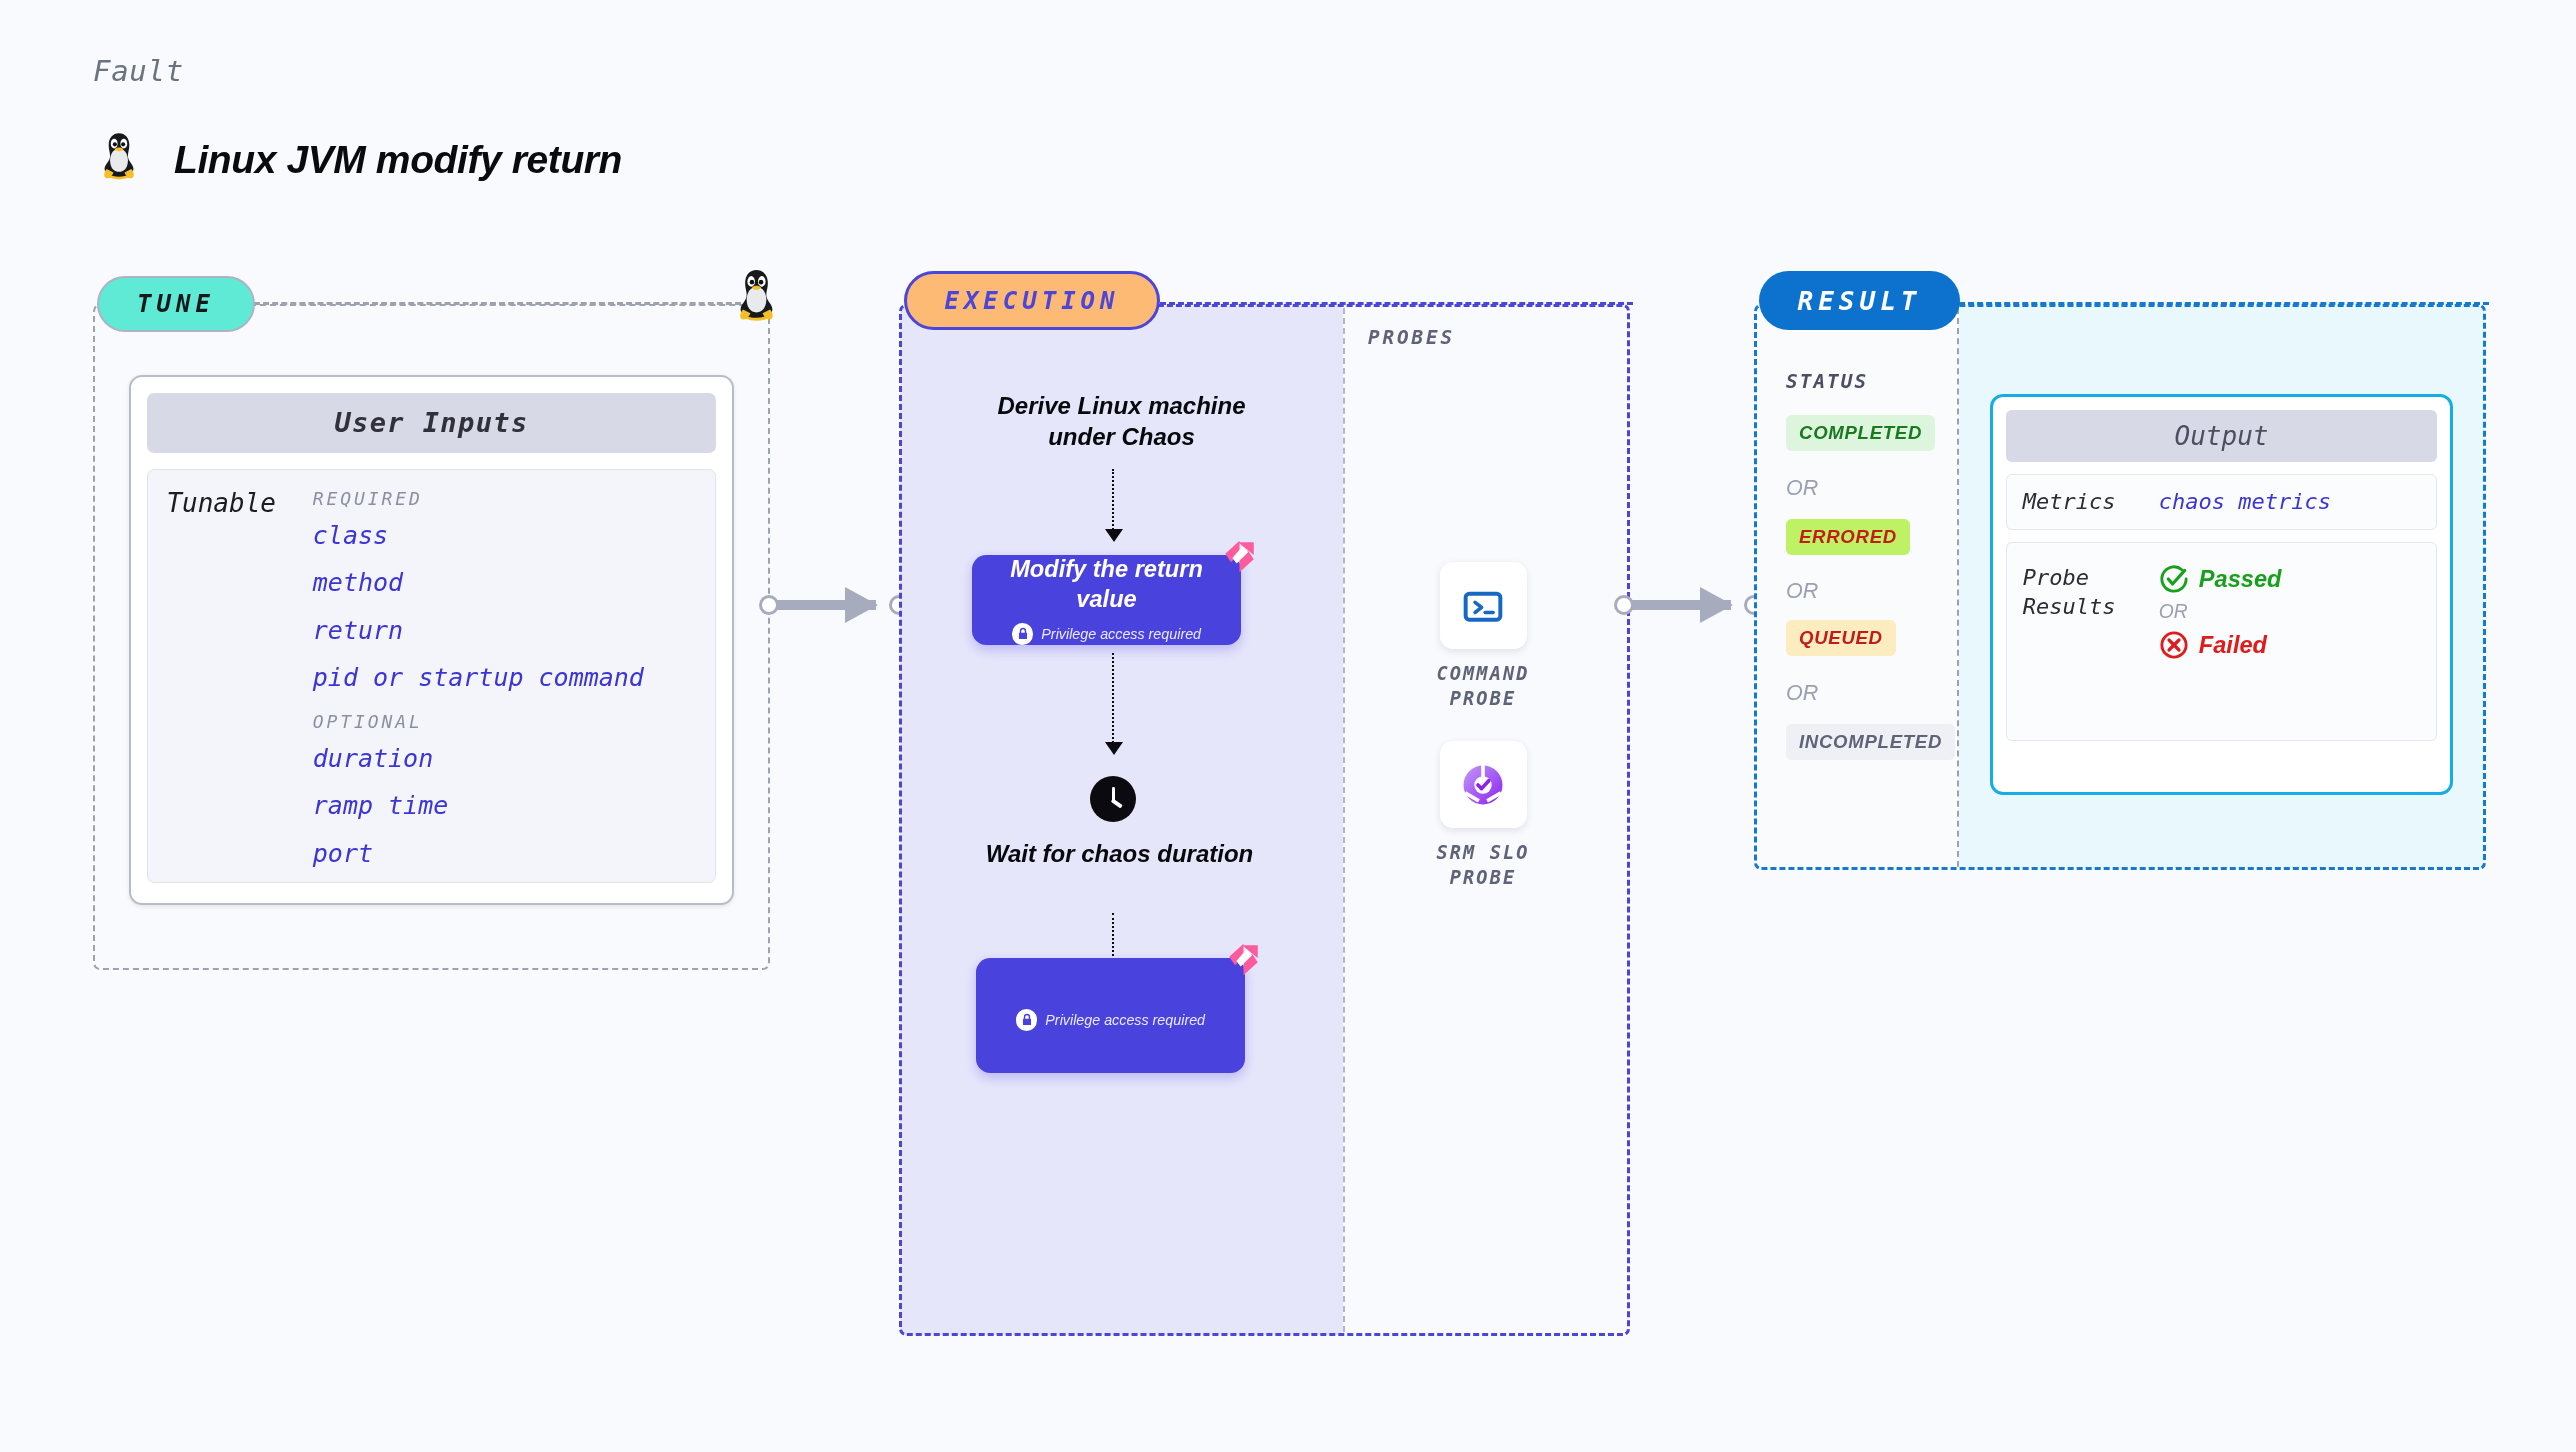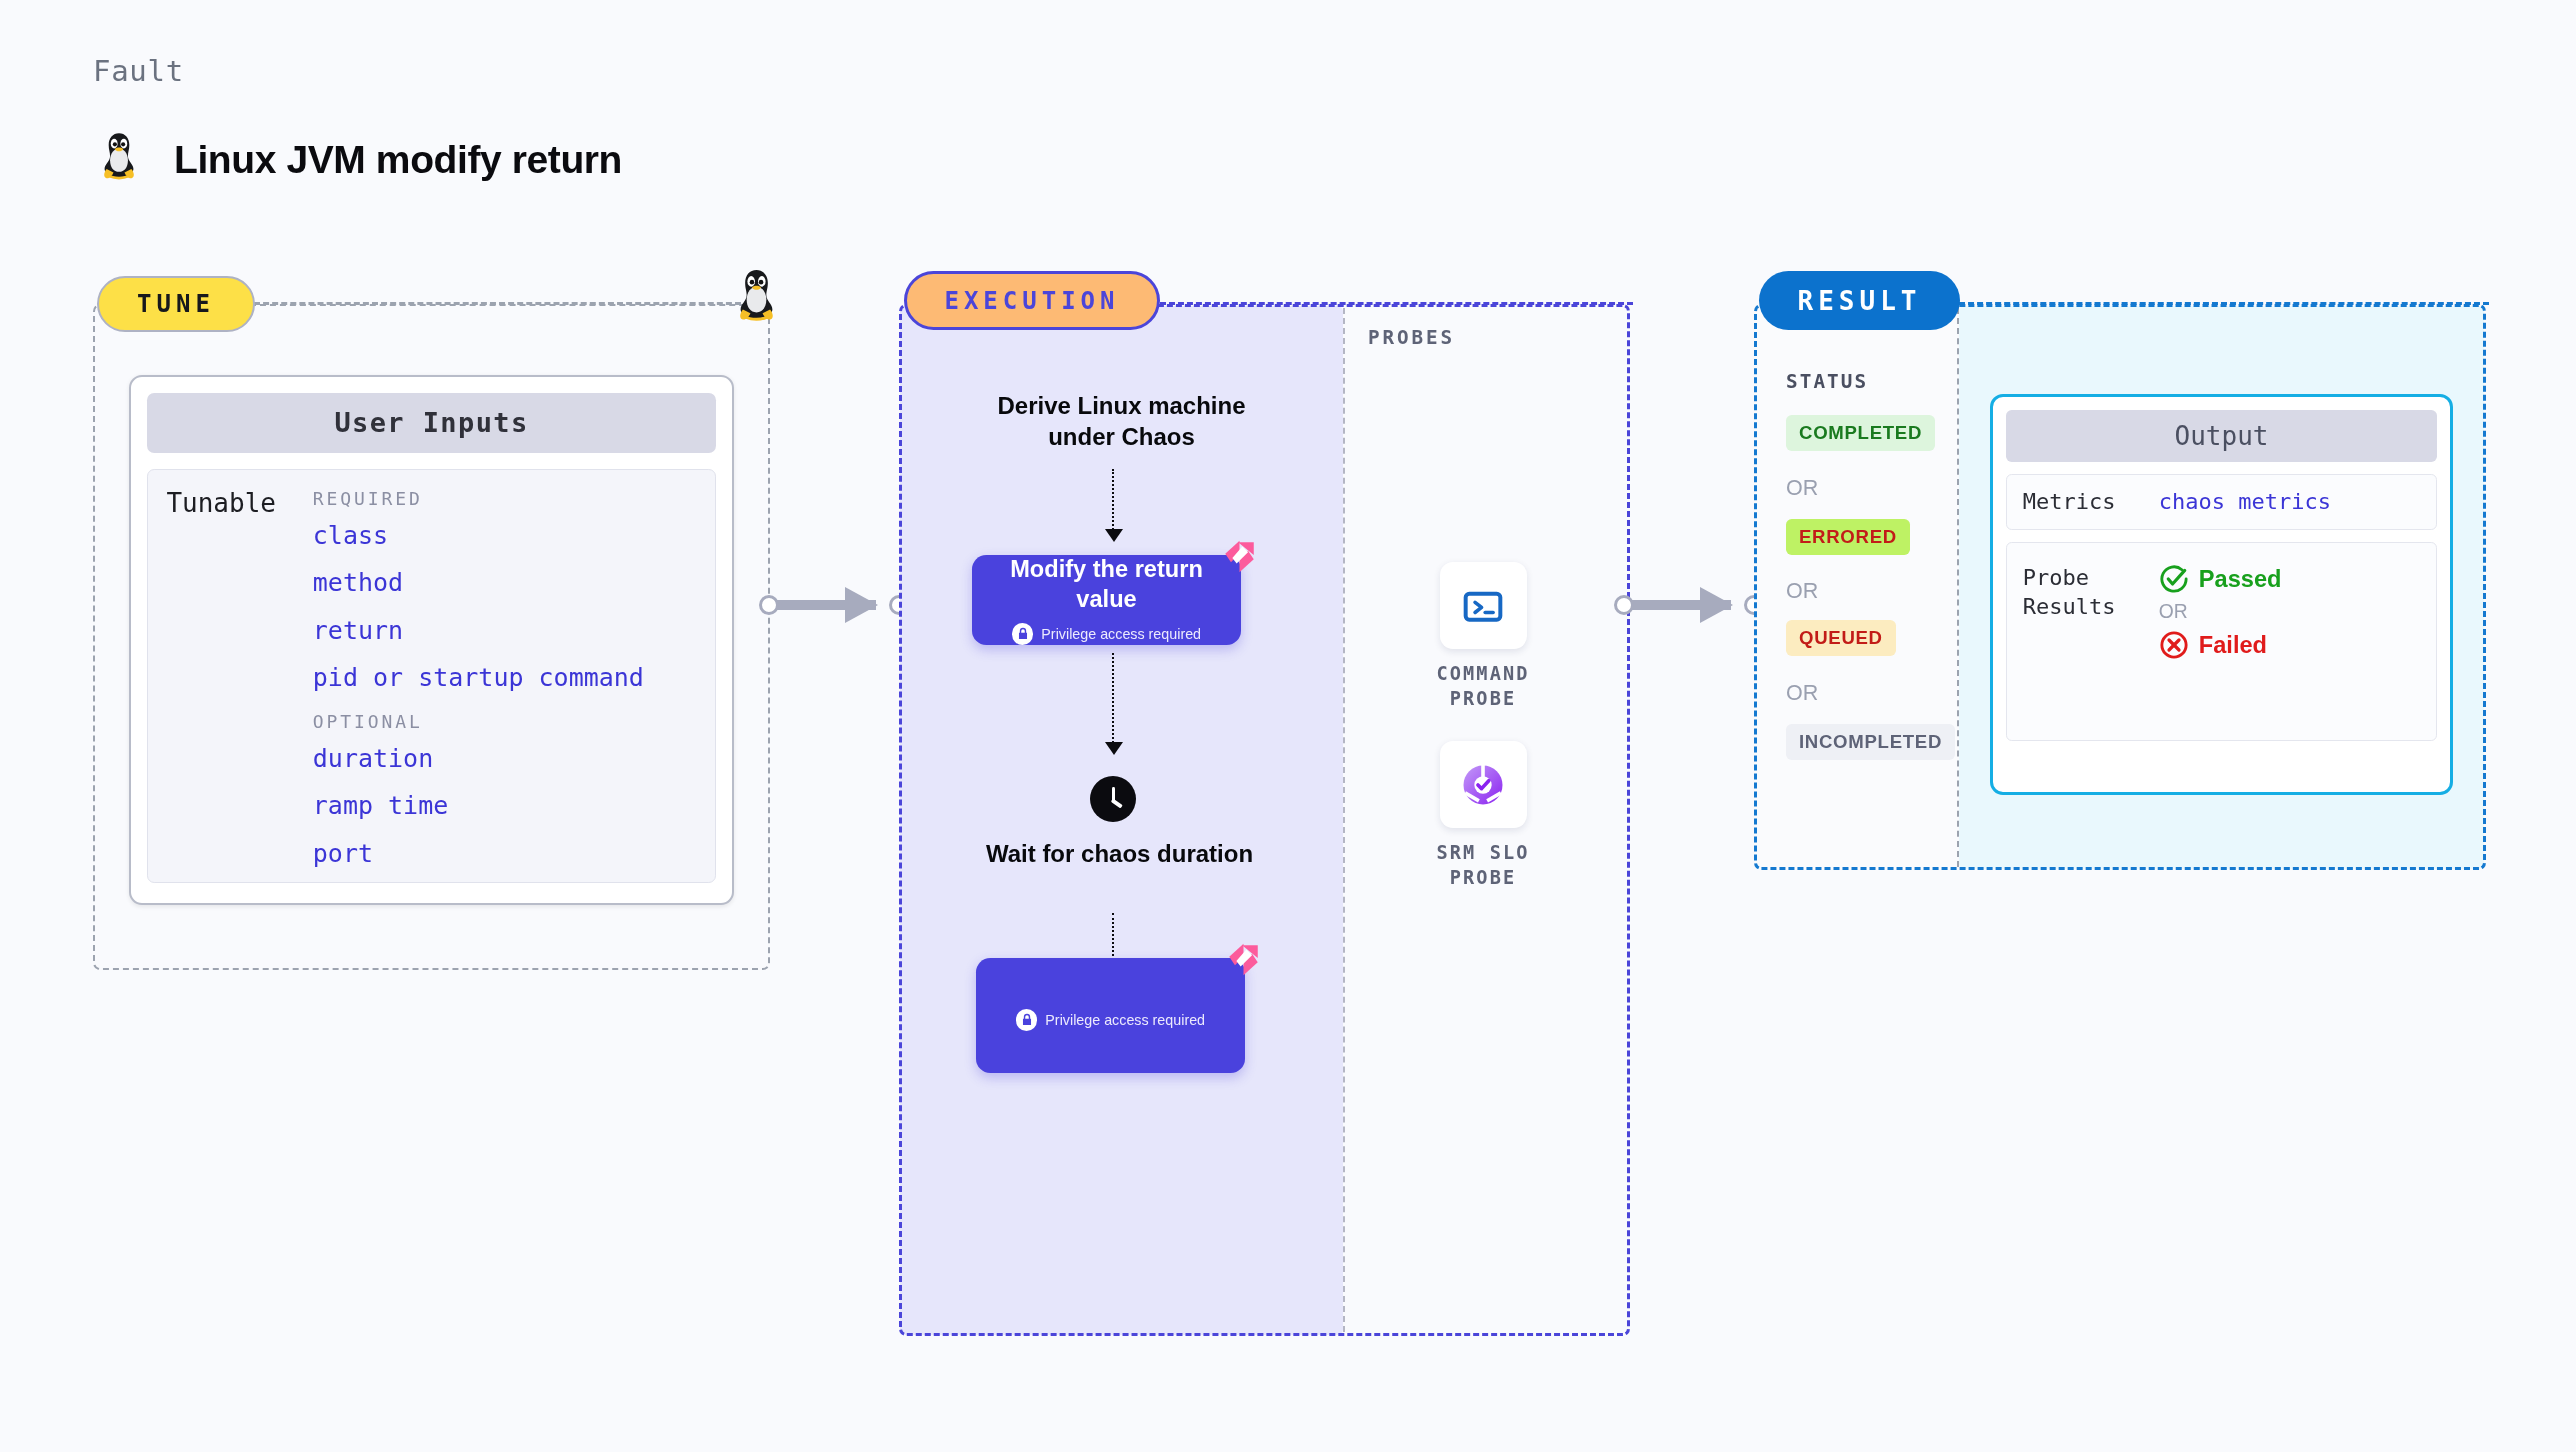--- a/index.html
+++ b/index.html
@@ -2,21 +2,21 @@
 <html style="font-size:11.5px"><head>
 <meta charset="utf-8">
 <style>
   * { box-sizing: border-box; margin: 0; padding: 0; }
   html, body {
     width: 2576px; height: 1452px;
     background: #f9fafd;
     font-family: "Liberation Sans", sans-serif;
     overflow: hidden;
   }
-  .canvas { position: relative; width: 2440px; height: 1452px; }
+  .canvas { position: relative; width: 2440px; height: 1452px; font-style: italic; }
 
   
   .fault-label {
     position: absolute; left: 93px; top: 54px;
     font-family: "DejaVu Sans Mono", monospace;
     font-size: 29px; color: #6b7280; letter-spacing: 0.7px;
   }
   .title-row {
     position: absolute; left: 97px; top: 130px;
     display: flex; align-items: flex-end; gap: 33px;
@@ -43,21 +43,21 @@
   }
 
   
   #tune-stage {
     left: 93px; top: 304px; width: 677px; height: 666px;
     border: 2.9px dashed #9ca3af;
     background: transparent;
   }
   #tune-pill {
     left: 97px; top: 276px; width: 158px; height: 56px;
-    background: #fde047; border: 2.9px solid #aeb2c4;
+    background: #5eead4; border: 2.9px solid #aeb2c4;
     color: #17181c; font-size: 24px; letter-spacing: 5px;
   }
   .tune-dash-line {
     position: absolute; left: 254px; top: 302px; width: 487px; height: 0;
     border-top: 3.6px dashed #9ca3af;
   }
   .tux-line {
     position: absolute; left: 732px; top: 267px; width: 49px; height: 56px;
   }
 

